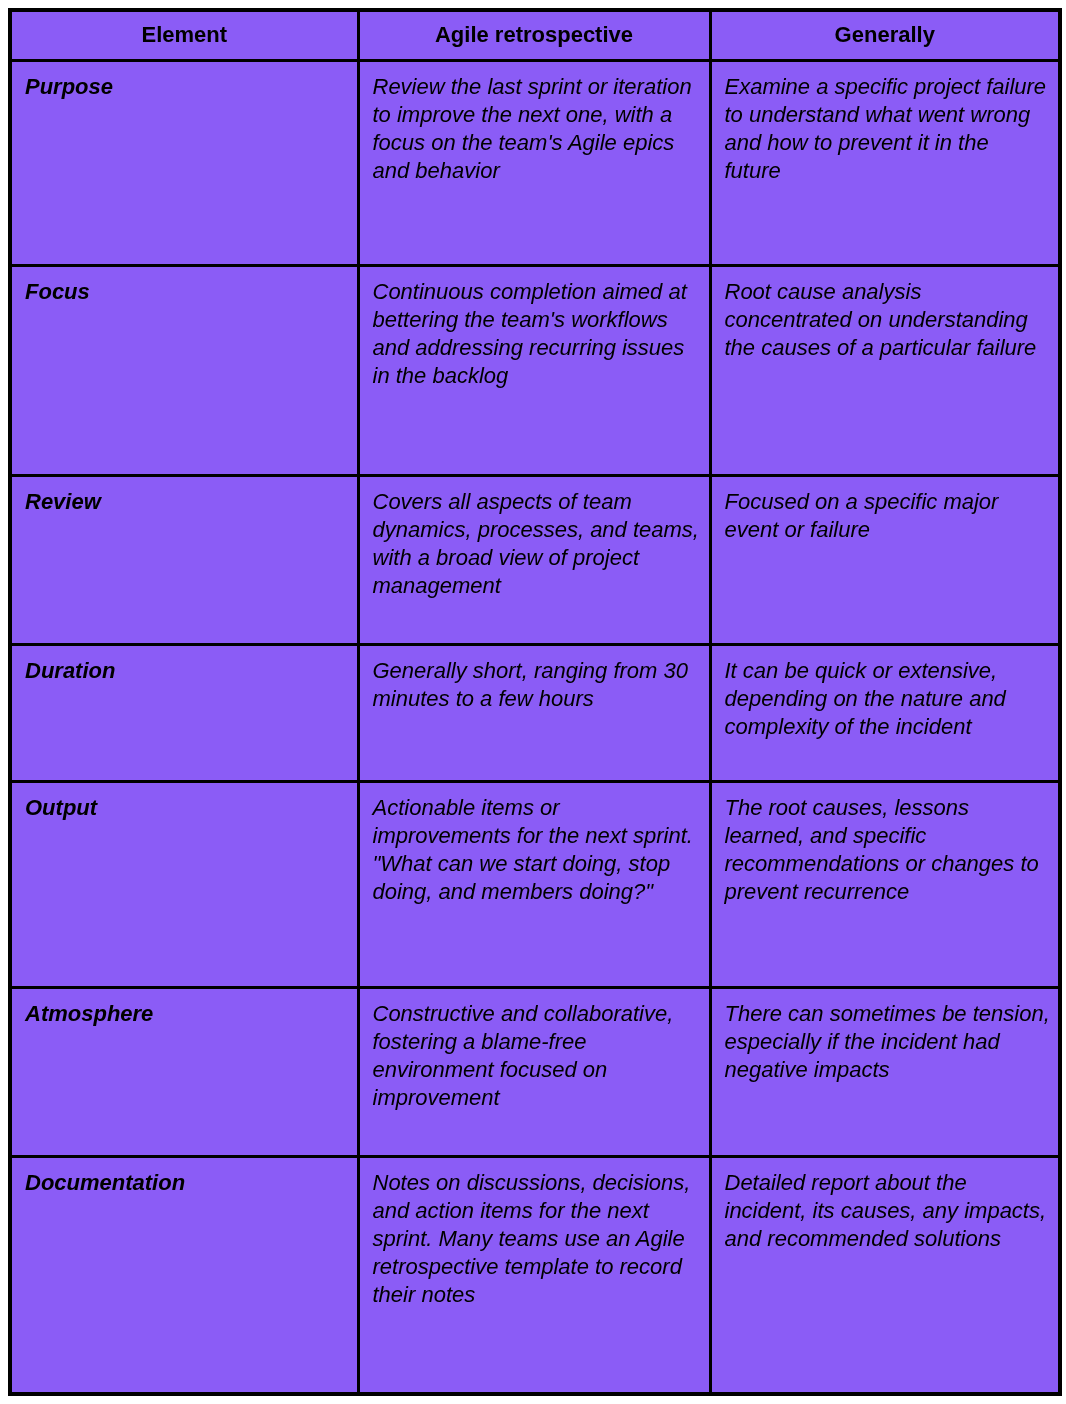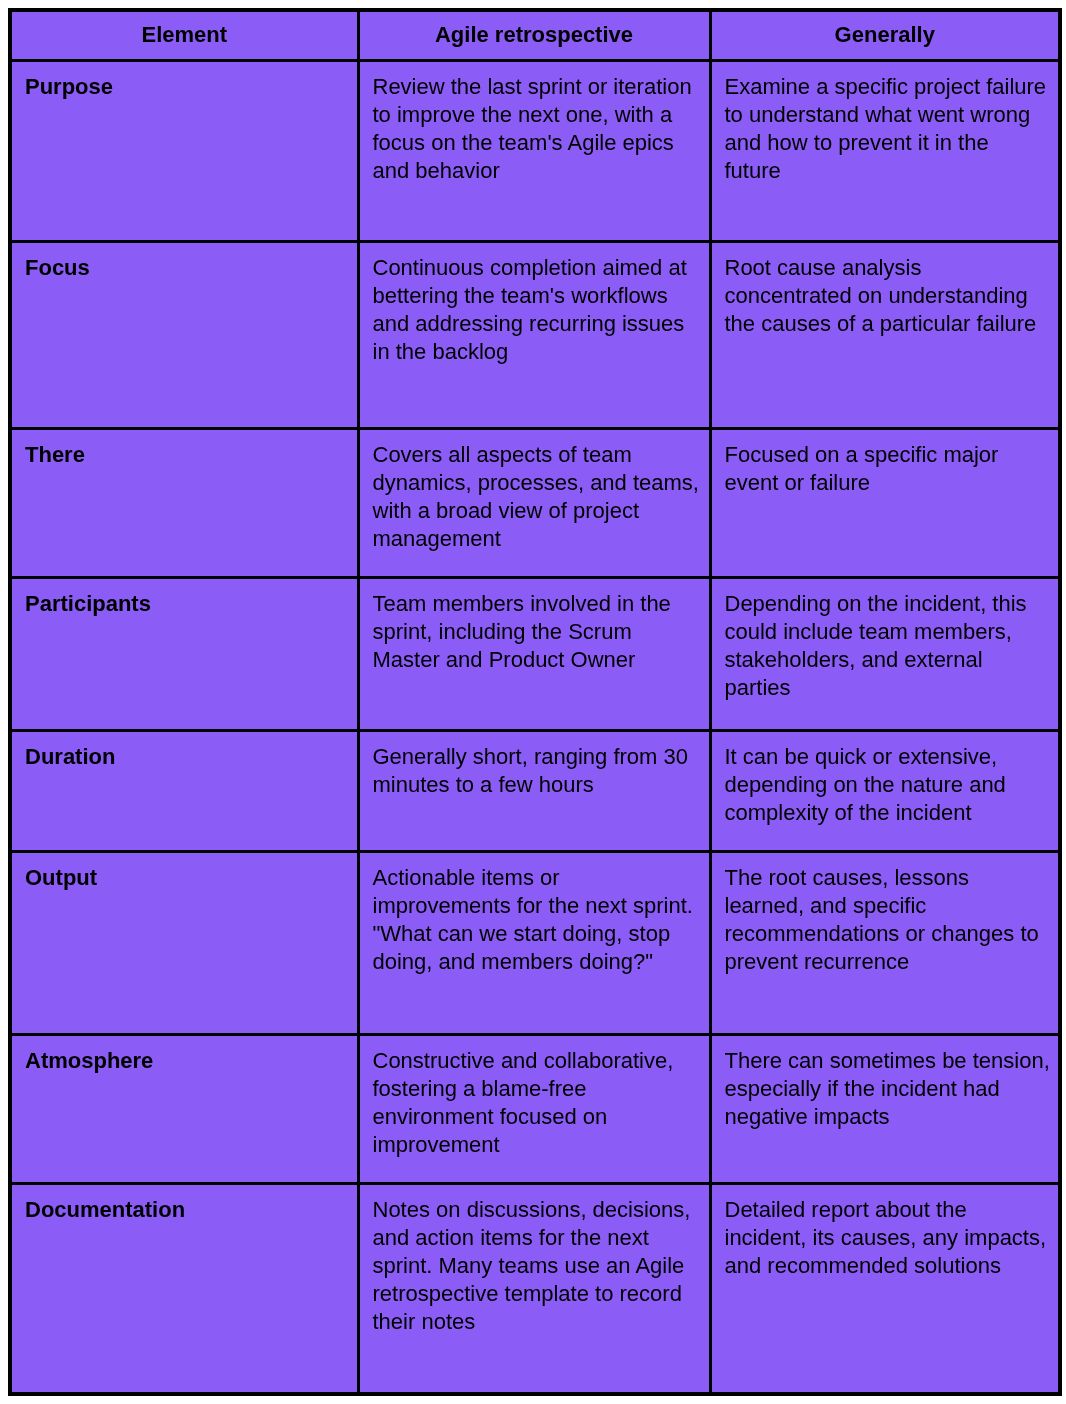--- a/index.html
+++ b/index.html
@@ -35,20 +35,21 @@
     vertical-align: middle;
     padding: 2px 6px;
   }
   .cmp td {
     font-size: 22px;
     line-height: 28px;
     font-weight: normal;
     text-align: left;
     vertical-align: top;
     padding: 11px 8px 8px 13px;
+    font-style: italic;
   }
   .cmp td.row-label {
     font-weight: bold;
   }
   .cmp thead tr        { height: 50px;  }
   .cmp tbody tr.r0     { height: 167px; }
   .cmp tbody tr.r1     { height: 112px; }
   .cmp tbody tr.r2     { height: 171px; }
   .cmp tbody tr.r3     { height: 137px; }
   .cmp tbody tr.r4     { height: 141px; }
@@ -78,28 +79,23 @@
       <td class="row-label">Purpose</td>
       <td>Review the last sprint or iteration to improve the next one, with a focus on the team's Agile epics and behavior</td>
       <td>Examine a specific project failure to understand what went wrong and how to prevent it in the future</td>
     </tr>
     <tr class="r2">
       <td class="row-label">Focus</td>
       <td>Continuous completion aimed at bettering the team's workflows and addressing recurring issues in the backlog</td>
       <td>Root cause analysis concentrated on understanding the causes of a particular failure</td>
     </tr>
     <tr class="r3">
-      <td class="row-label">There</td>
+      <td class="row-label">Review</td>
       <td>Covers all aspects of team dynamics, processes, and teams, with a broad view of project management</td>
       <td>Focused on a specific major event or failure</td>
-    </tr>
-    <tr class="r4">
-      <td class="row-label">Participants</td>
-      <td>Team members involved in the sprint, including the Scrum Master and Product Owner</td>
-      <td>Depending on the incident, this could include team members, stakeholders, and external parties</td>
     </tr>
     <tr class="r5">
       <td class="row-label">Duration</td>
       <td>Generally short, ranging from 30 minutes to a few hours</td>
       <td>It can be quick or extensive, depending on the nature and complexity of the incident</td>
     </tr>
     <tr class="r6">
       <td class="row-label">Output</td>
       <td>Actionable items or improvements for the next sprint. "What can we start doing, stop doing, and members doing?"</td>
       <td>The root causes, lessons learned, and specific recommendations or changes to prevent recurrence</td>

